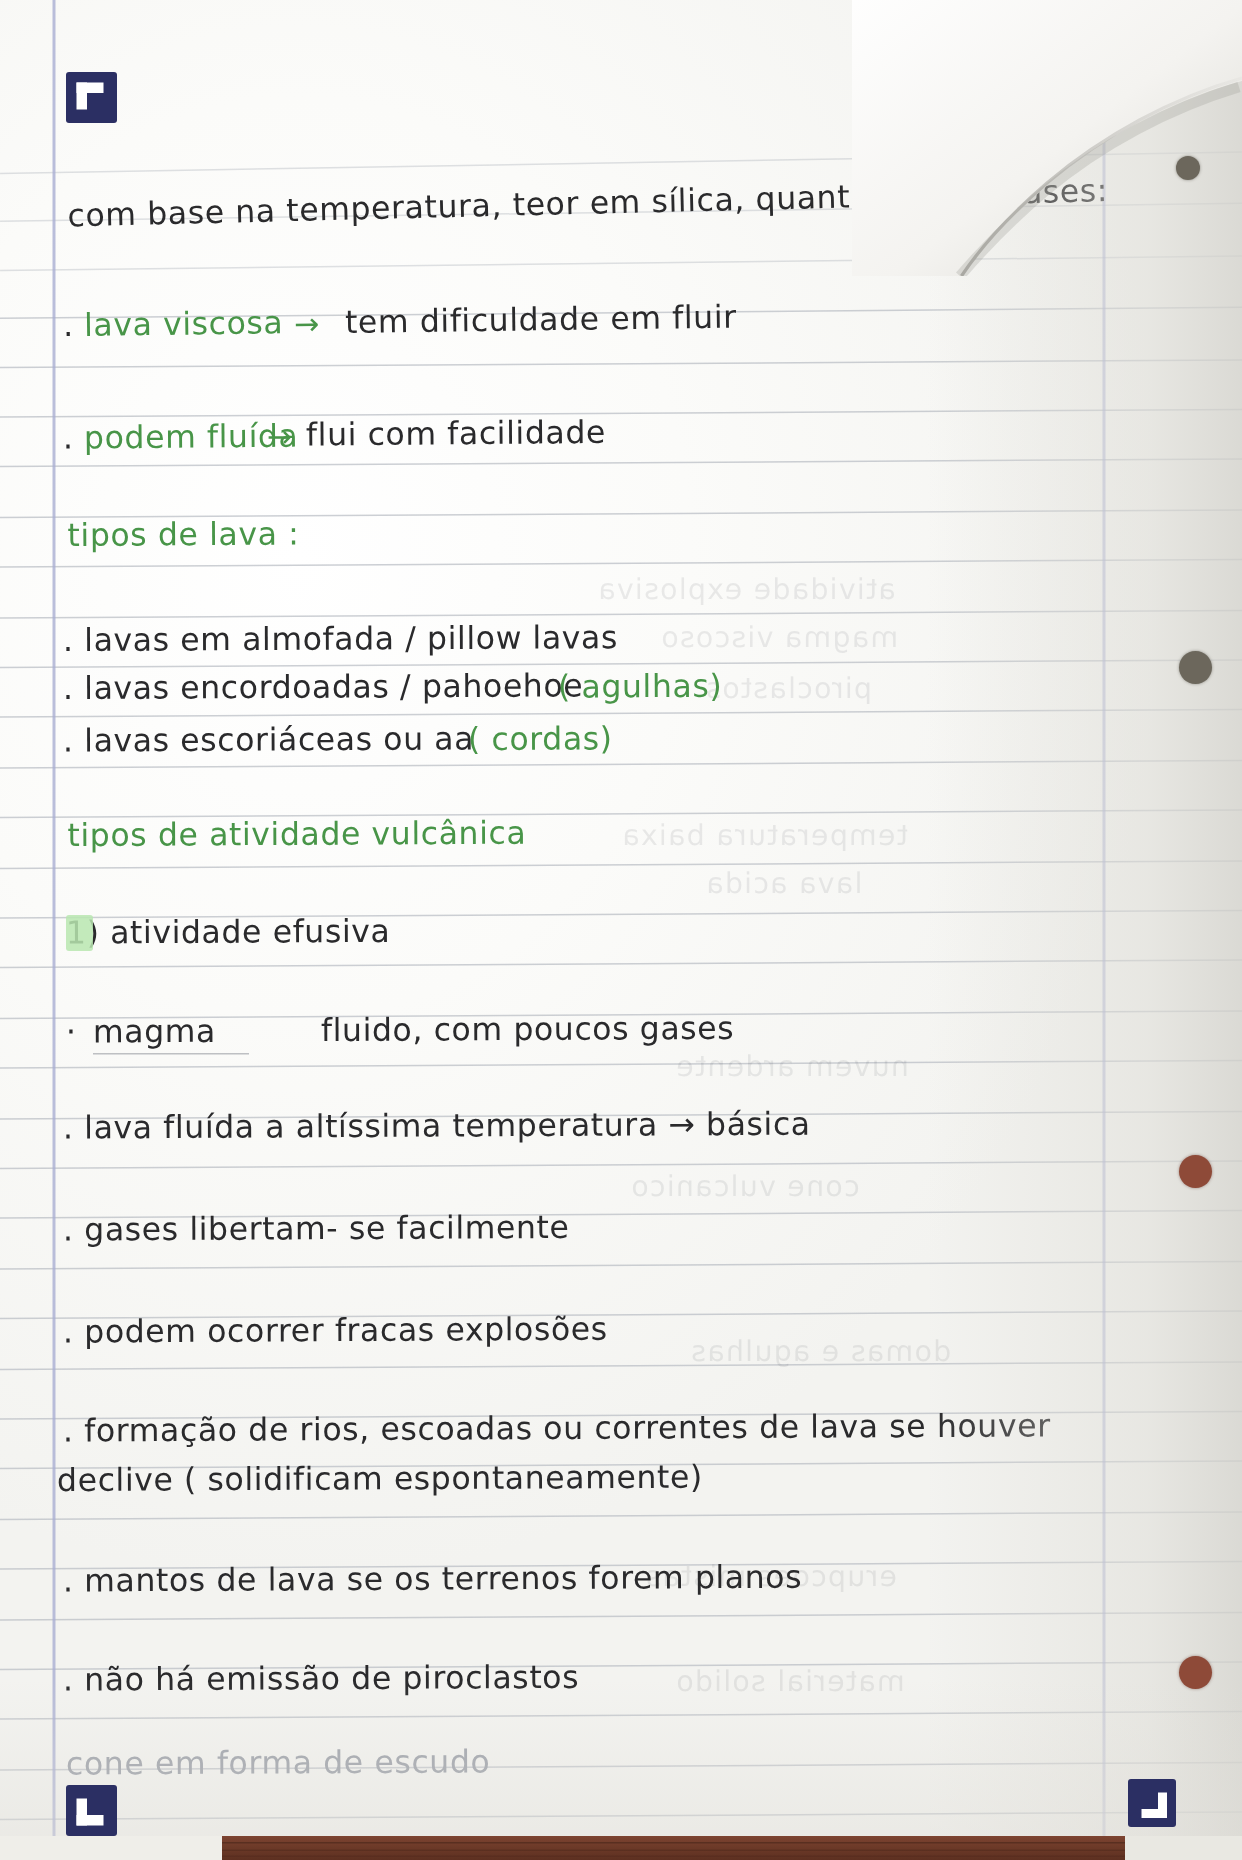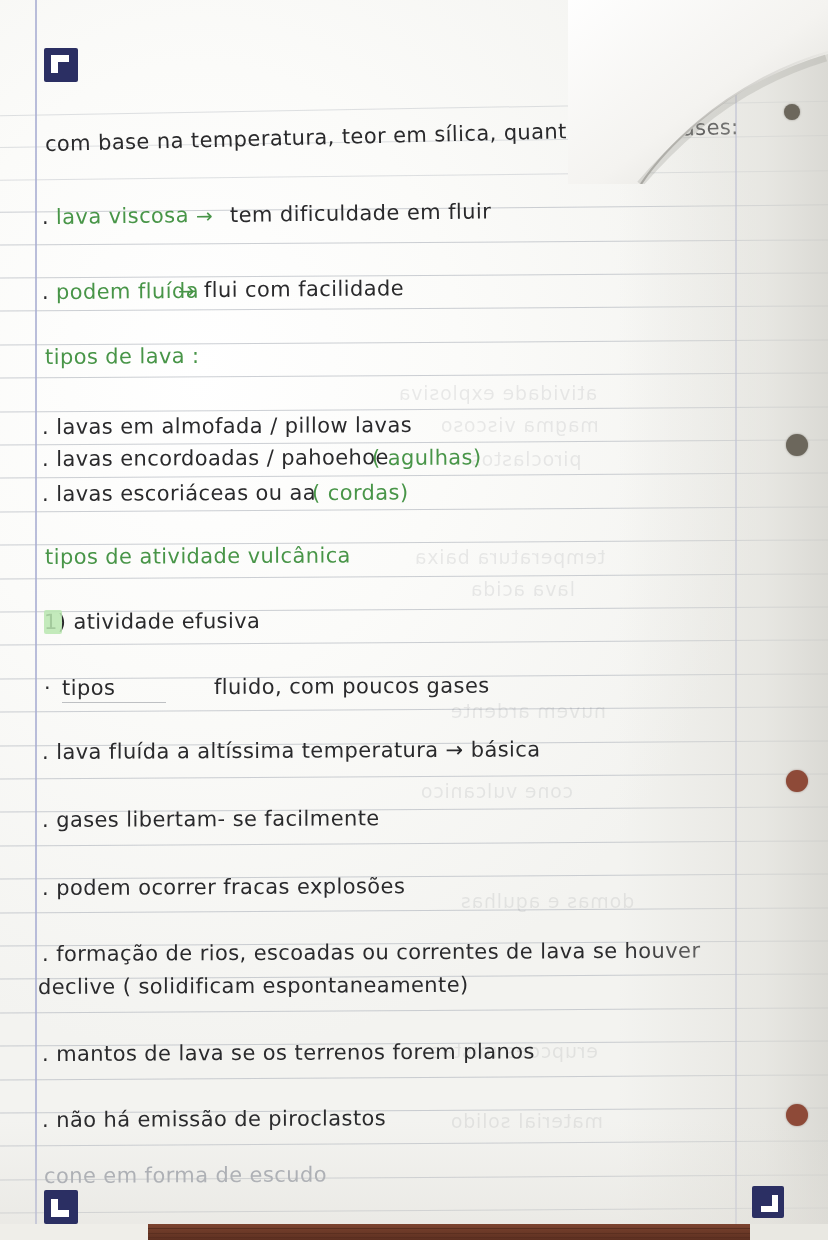--- a/index.html
+++ b/index.html
@@ -254,21 +254,21 @@
       <div class="hw" style="left: 204px; top: 278px; font-size: 21px; transform: rotate(-0.5deg);">flui com facilidade</div>
       <div class="hw green" style="left: 45px; top: 345px; font-size: 21px; transform: rotate(-0.4deg);">tipos de lava :</div>
       <div class="hw" style="left: 42px; top: 415px; font-size: 21px; transform: rotate(-0.3deg);">. lavas em almofada / pillow lavas</div>
       <div class="hw" style="left: 42px; top: 447px; font-size: 21px; transform: rotate(-0.3deg);">. lavas encordoadas / pahoehoe</div>
       <div class="hw green" style="left: 372px; top: 446px; font-size: 21px; transform: rotate(-0.3deg);">( agulhas)</div>
       <div class="hw" style="left: 42px; top: 482px; font-size: 21px; transform: rotate(-0.3deg);">. lavas escoriáceas ou aa</div>
       <div class="hw green" style="left: 312px; top: 481px; font-size: 21px; transform: rotate(-0.3deg);">( cordas)</div>
       <div class="hw green" style="left: 45px; top: 545px; font-size: 21px; transform: rotate(-0.3deg);">tipos de atividade vulcânica</div>
       <div class="hw" style="left: 44px; top: 610px; font-size: 21px; transform: rotate(-0.3deg);">1) atividade efusiva</div>
       <div class="hw" style="left: 44px; top: 676px; font-size: 21px; transform: rotate(-0.3deg);">·</div>
-      <div class="hw" style="left: 62px; top: 676px; font-size: 21px; transform: rotate(-0.3deg);">tipos</div>
+      <div class="hw" style="left: 62px; top: 676px; font-size: 21px; transform: rotate(-0.3deg);">magma</div>
       <div class="hw" style="left: 214px; top: 675px; font-size: 21px; transform: rotate(-0.3deg);">fluido, com poucos gases</div>
       <div class="hw" style="left: 42px; top: 740px; font-size: 21px; transform: rotate(-0.3deg);">. lava fluída a altíssima temperatura → básica</div>
       <div class="hw" style="left: 42px; top: 808px; font-size: 21px; transform: rotate(-0.3deg);">. gases libertam- se facilmente</div>
       <div class="hw" style="left: 42px; top: 876px; font-size: 21px; transform: rotate(-0.3deg);">. podem ocorrer fracas explosões</div>
       <div class="hw" style="left: 42px; top: 942px; font-size: 21px; transform: rotate(-0.3deg);">. formação de rios, escoadas ou correntes de lava se houver</div>
       <div class="hw" style="left: 38px; top: 975px; font-size: 21px; transform: rotate(-0.3deg);">declive ( solidificam espontaneamente)</div>
       <div class="hw" style="left: 42px; top: 1042px; font-size: 21px; transform: rotate(-0.3deg);">. mantos de lava se os terrenos forem planos</div>
       <div class="hw" style="left: 42px; top: 1108px; font-size: 21px; transform: rotate(-0.3deg);">. não há emissão de piroclastos</div>
       <div class="hw faint" style="left: 44px; top: 1164px; font-size: 21px; transform: rotate(-0.3deg);">cone em forma de escudo</div>
     </div>

